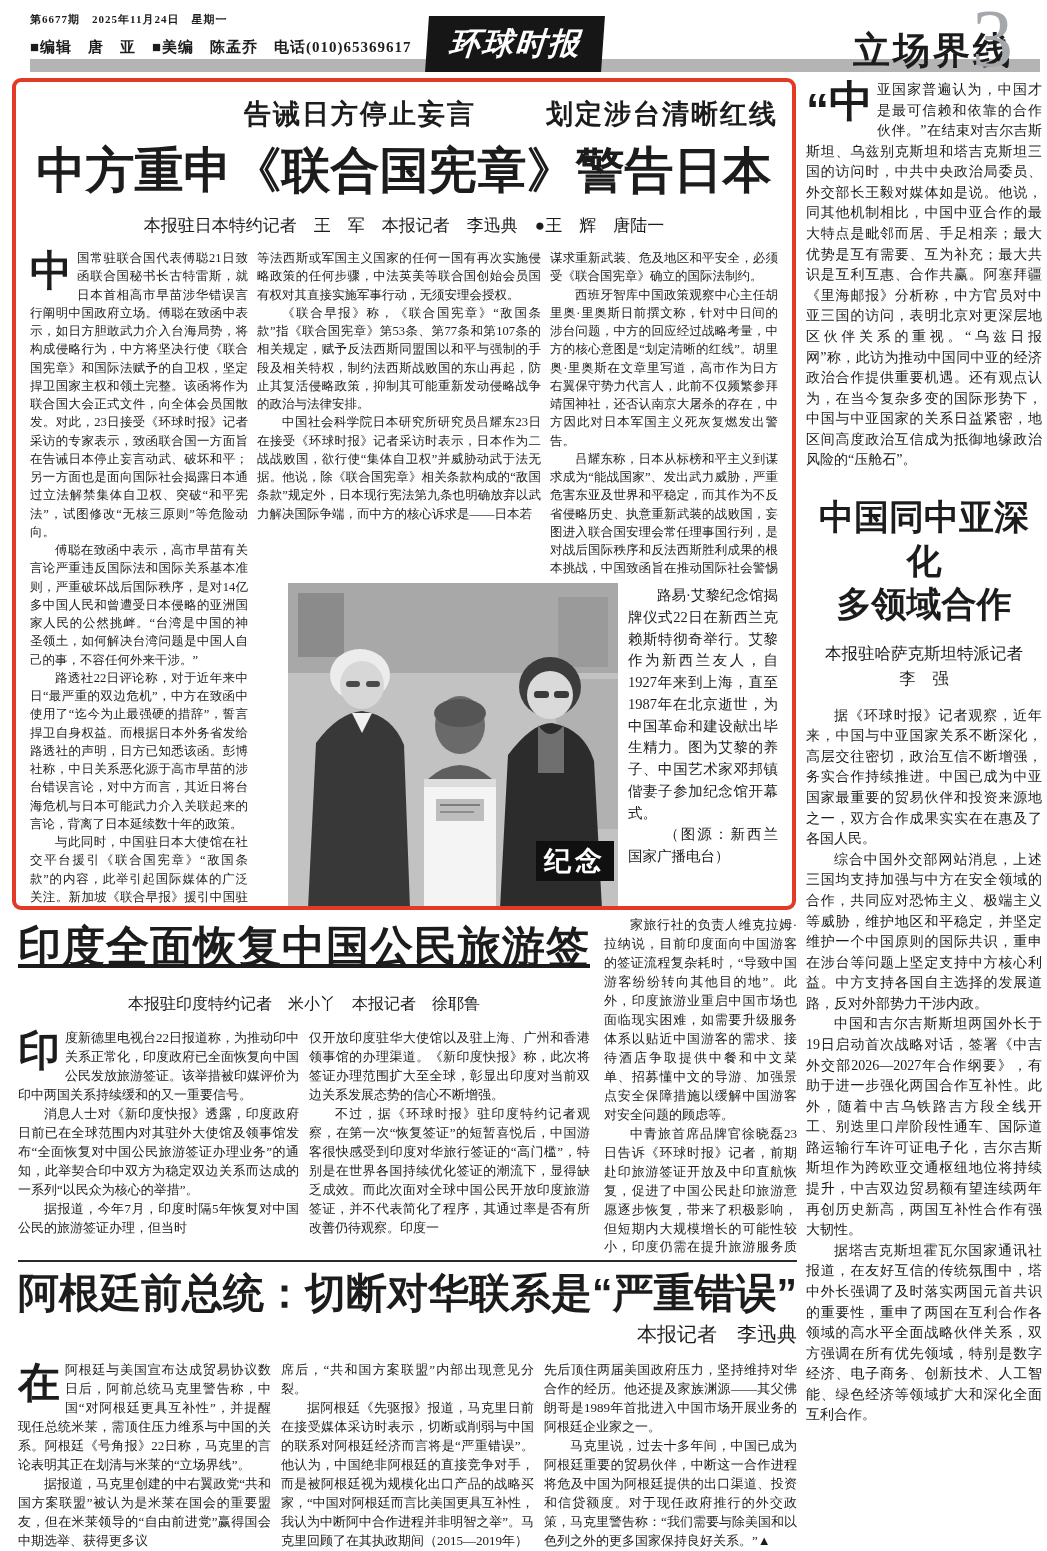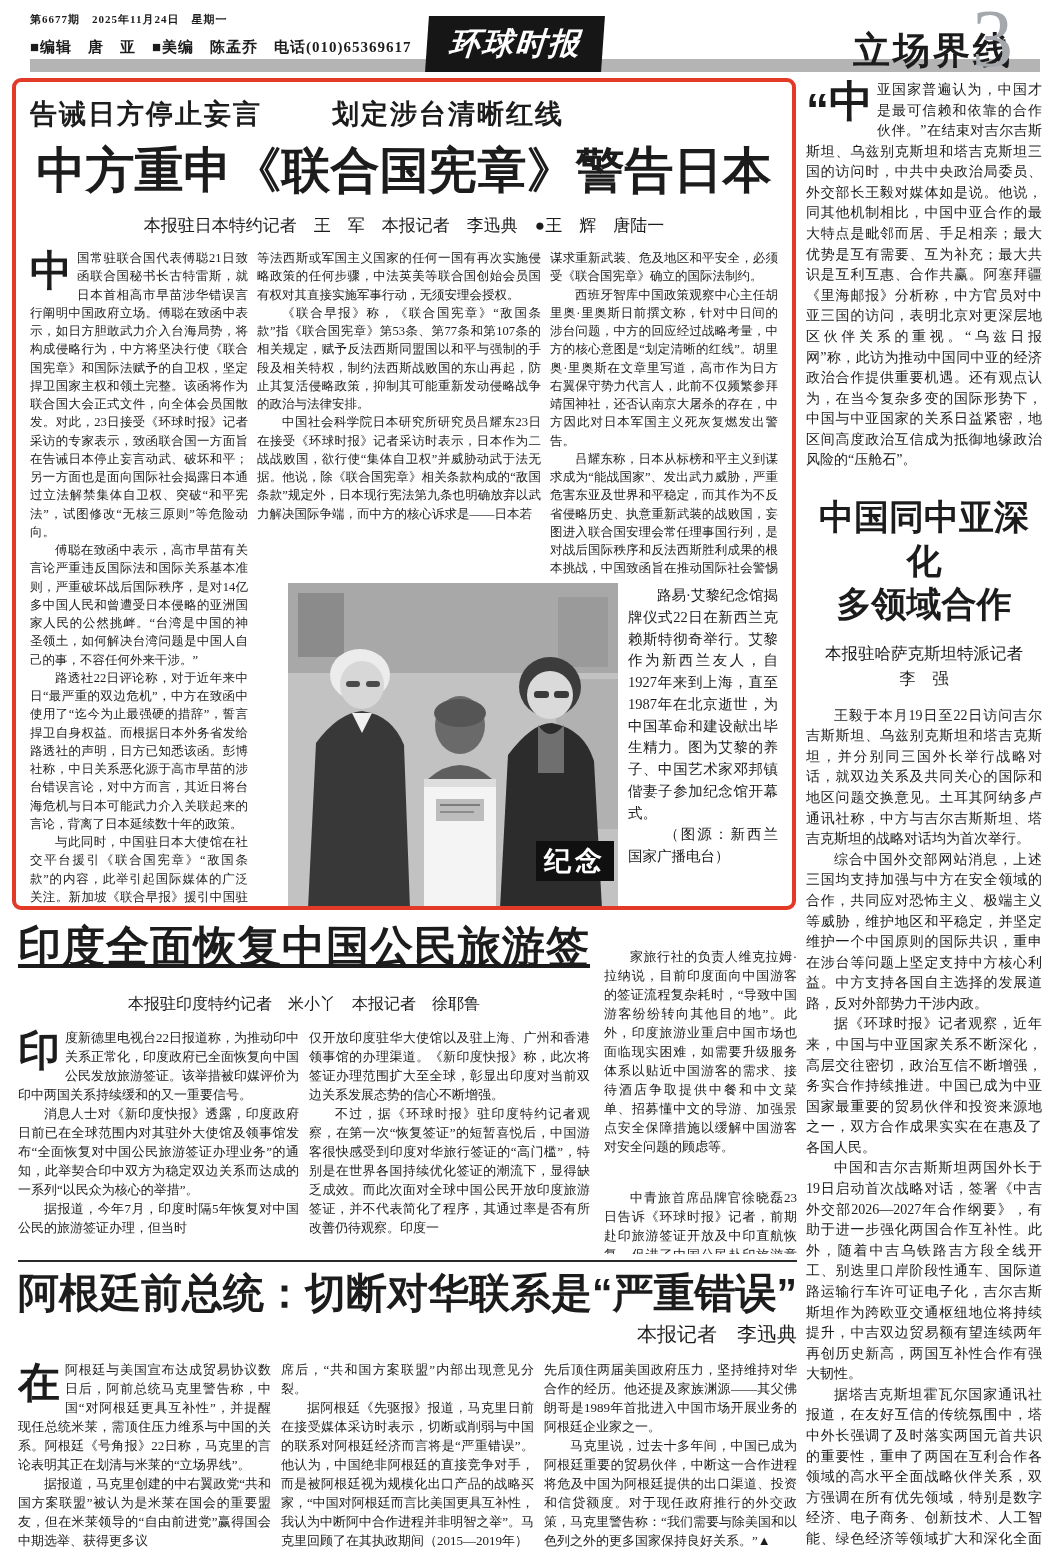--- a/index.html
+++ b/index.html
@@ -19,21 +19,21 @@
     font-family:"DejaVu Serif","Liberation Serif",serif; font-style:italic; font-weight:700;
     font-size:31px; letter-spacing:2px; z-index:5; transform:skewX(-4deg);
   }
   .section-title { position:absolute; left:853px; top:26px; font-size:37px; font-weight:900; letter-spacing:3px;
     font-family:"Liberation Serif","DejaVu Serif",serif; }
   .pagenum { position:absolute; left:972px; top:-8px; font-size:82px; color:#a4a8ad;
     font-family:"Liberation Serif","DejaVu Serif",serif; }
   
   .lead { position:absolute; left:12px; top:78px; width:784px; height:832px;
     border:4px solid #e33a28; border-radius:9px; padding:10px 14px 8px 14px; overflow:hidden; }
-  .kicker { text-align:left; margin-top:4px; font-size:27px; font-weight:900;
+  .kicker { text-align:right; margin-top:4px; font-size:27px; font-weight:900;
     font-family:"Liberation Sans","DejaVu Sans",sans-serif; letter-spacing:2px;}
   .kgap { display:inline-block; width:70px; }
   .lead-hl { text-align:center; margin-top:6px; font-size:49px; font-weight:900; letter-spacing:0px;
     font-family:"Liberation Sans","DejaVu Sans",sans-serif; white-space:nowrap; }
   .byline { text-align:center; margin-top:10px; font-size:17px; }
   .lead-body { position:relative; margin-top:12px; height:660px; display:flex; gap:9px; }
   .lead-body .col { overflow:hidden; font-size:12.5px; line-height:1.46; text-align:justify; }
   .c1 { flex:0 0 218px; height:658px; }
   .c2 { flex:0 0 284px; height:330px; }
   .c3 { flex:1 1 auto;  height:330px; }
@@ -53,21 +53,21 @@
   
   .india { position:absolute; left:18px; top:914px; width:779px; height:342px; display:flex; gap:14px; }
   .india-left { flex:0 0 512px; }
   .india-hl { text-align:center; font-size:43px; font-weight:900; margin-top:4px;
     font-family:"Liberation Serif","DejaVu Serif",serif; letter-spacing:1px; white-space:nowrap;text-decoration:underline;}
   .india-by { text-align:center; font-size:16px; margin-top:18px; }
   .cols2 { display:flex; gap:10px; margin-top:14px; }
   .cols2 .col { flex:1 1 0; height:232px; overflow:hidden; font-size:13px; line-height:1.46; text-align:justify; }
   .india-right { flex:1 1 auto; height:340px; overflow:hidden; font-size:13px; line-height:1.46;
     text-align:justify; padding-top:2px; }
-  .india-right p { text-indent:2em;margin-top:32px; }
+  .india-right p { text-indent:2em; }
   
   .rule { position:absolute; left:18px; top:1260px; width:779px; border-top:2px solid #2a2a2a; }
   .argentina { position:absolute; left:18px; top:1266px; width:779px; height:283px; }
   .arg-hl { text-align:center; font-size:41px; font-weight:900;
     font-family:"Liberation Sans","DejaVu Sans",sans-serif; white-space:nowrap; }
   .arg-by { text-align:right; font-size:20px; }
   .cols3 { display:flex; gap:10px; margin-top:13px; }
   .cols3 .col { flex:1 1 0; height:186px; overflow:hidden; font-size:13px; line-height:1.46; text-align:justify; }
   
   .sidebar { position:absolute; left:806px; top:80px; width:236px; height:1466px; overflow:hidden; }
@@ -208,22 +208,21 @@
     <p class="sb-intro"><span class="qwrap"><span class="bigquote">“</span><span class="sb-drop">中</span></span><span>亚国家普遍认为，中国才是最可信赖和依靠的合作伙伴。”在结束对吉尔吉斯斯坦、乌兹别克斯坦和塔吉克斯坦三国的访问时，中共中央政治局委员、外交部长王毅对媒体如是说。他说，同其他机制相比，中国中亚合作的最大特点是毗邻而居、手足相亲；最大优势是互有需要、互为补充；最大共识是互利互惠、合作共赢。阿塞拜疆《里海邮报》分析称，中方官员对中亚三国的访问，表明北京对更深层地区伙伴关系的重视。“乌兹日报网”称，此访为推动中国同中亚的经济政治合作提供重要机遇。还有观点认为，在当今复杂多变的国际形势下，中国与中亚国家的关系日益紧密，地区间高度政治互信成为抵御地缘政治风险的“压舱石”。</span></p>
     <h2 class="sb-hl">
       <span>中国同中亚深化</span><br>
       <span>多领域合作</span>
     </h2>
     <div class="sb-by">
       <span>本报驻哈萨克斯坦特派记者</span><br>
       <span>李　强</span>
     </div>
     <div class="sb-body">
-      <p>王毅于本月19日至22日访问吉尔吉斯斯坦、乌兹别克斯坦和塔吉克斯坦，并分别同三国外长举行战略对话，就双边关系及共同关心的国际和地区问题交换意见。土耳其阿纳多卢通讯社称，中方与吉尔吉斯斯坦、塔吉克斯坦的战略对话均为首次举行。</p>
+      <p>据《环球时报》记者观察，近年来，中国与中亚国家关系不断深化，高层交往密切，政治互信不断增强，务实合作持续推进。中国已成为中亚国家最重要的贸易伙伴和投资来源地之一，双方合作成果实实在在惠及了各国人民。</p>
       <p>综合中国外交部网站消息，上述三国均支持加强与中方在安全领域的合作，共同应对恐怖主义、极端主义等威胁，维护地区和平稳定，并坚定维护一个中国原则的国际共识，重申在涉台等问题上坚定支持中方核心利益。中方支持各国自主选择的发展道路，反对外部势力干涉内政。</p>
-      <p>据《环球时报》记者观察，近年来，中国与中亚国家关系不断深化，高层交往密切，政治互信不断增强，务实合作持续推进。中国已成为中亚国家最重要的贸易伙伴和投资来源地之一，双方合作成果实实在在惠及了各国人民。</p>
       <p>中国和吉尔吉斯斯坦两国外长于19日启动首次战略对话，签署《中吉外交部2026—2027年合作纲要》，有助于进一步强化两国合作互补性。此外，随着中吉乌铁路吉方段全线开工、别迭里口岸阶段性通车、国际道路运输行车许可证电子化，吉尔吉斯斯坦作为跨欧亚交通枢纽地位将持续提升，中吉双边贸易额有望连续两年再创历史新高，两国互补性合作有强大韧性。</p>
       <p>据塔吉克斯坦霍瓦尔国家通讯社报道，在友好互信的传统氛围中，塔中外长强调了及时落实两国元首共识的重要性，重申了两国在互利合作各领域的高水平全面战略伙伴关系，双方强调在所有优先领域，特别是数字经济、电子商务、创新技术、人工智能、绿色经济等领域扩大和深化全面互利合作。</p>
 
     </div>
   </aside>
 
 </div>
 
 </body></html>

